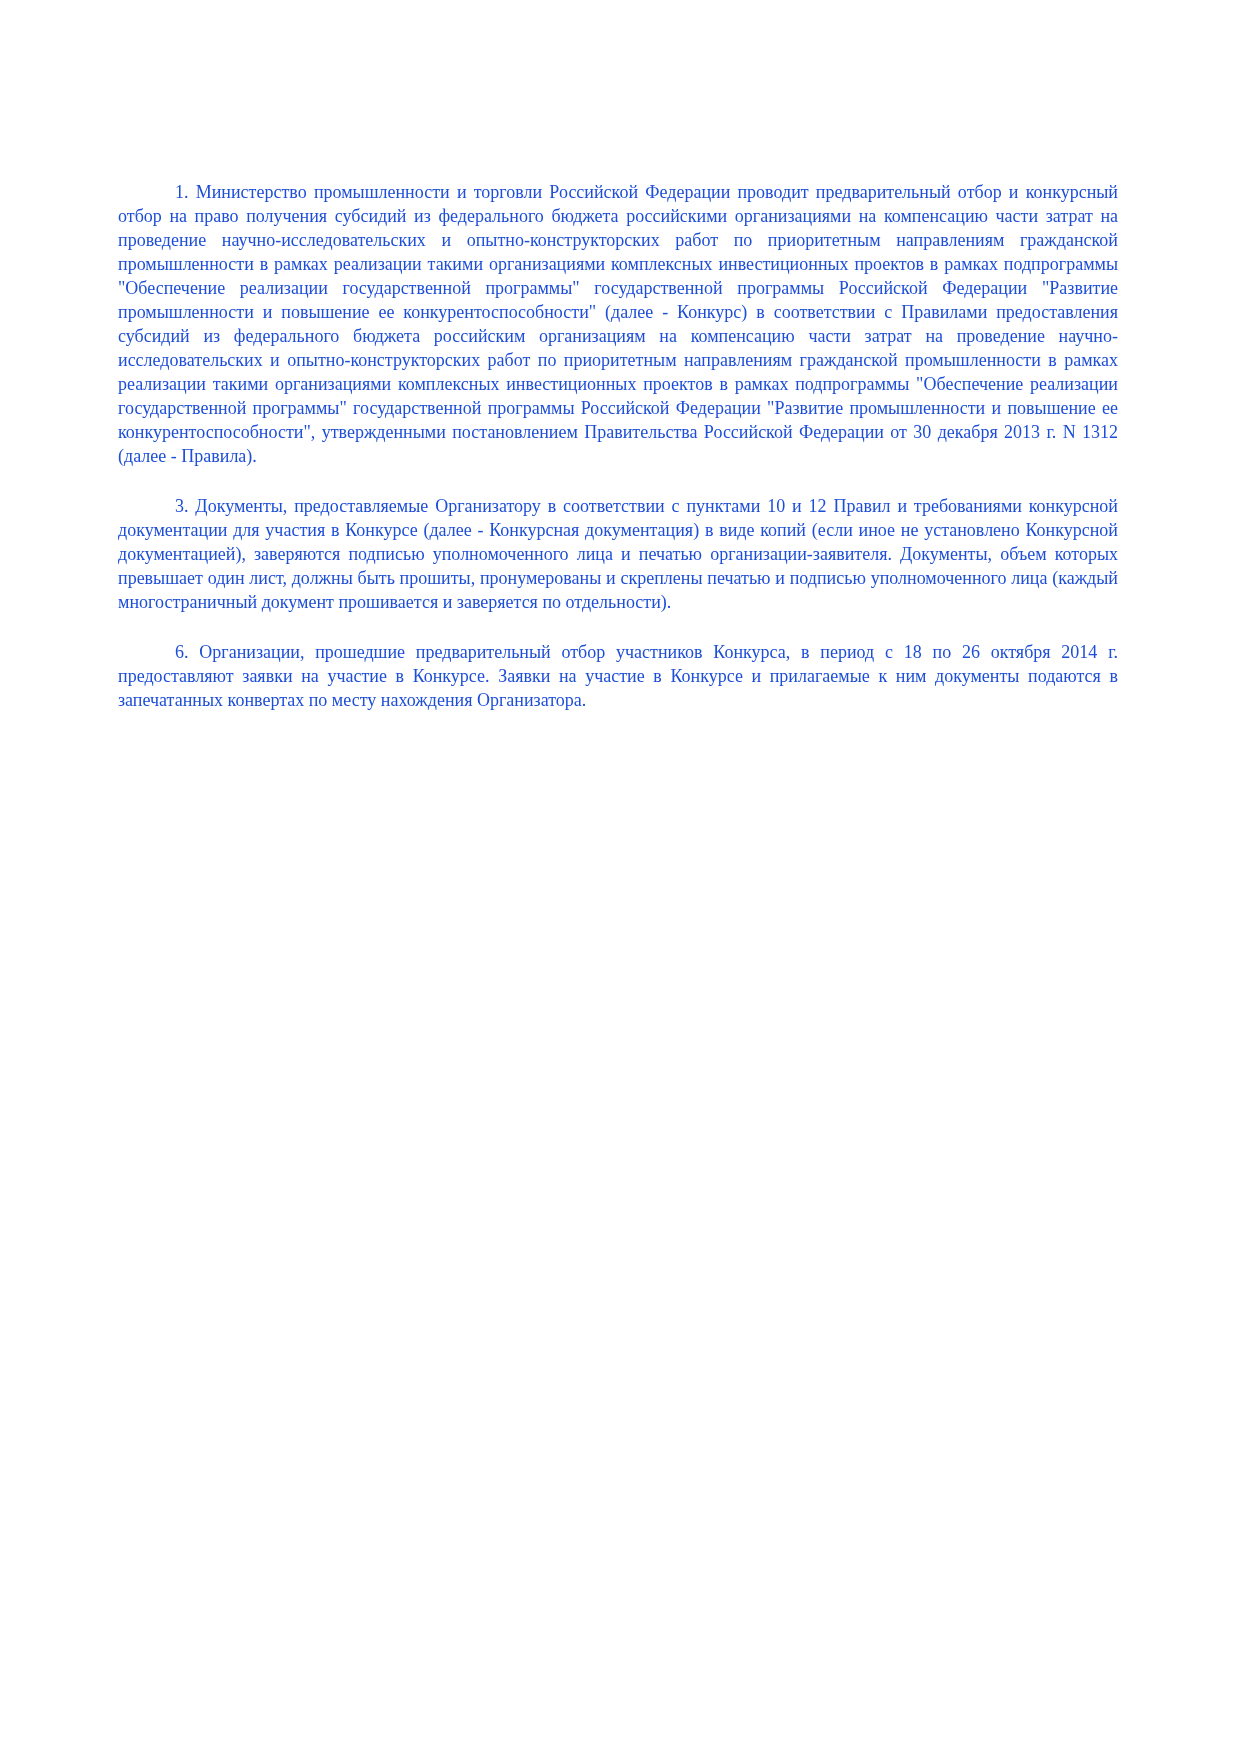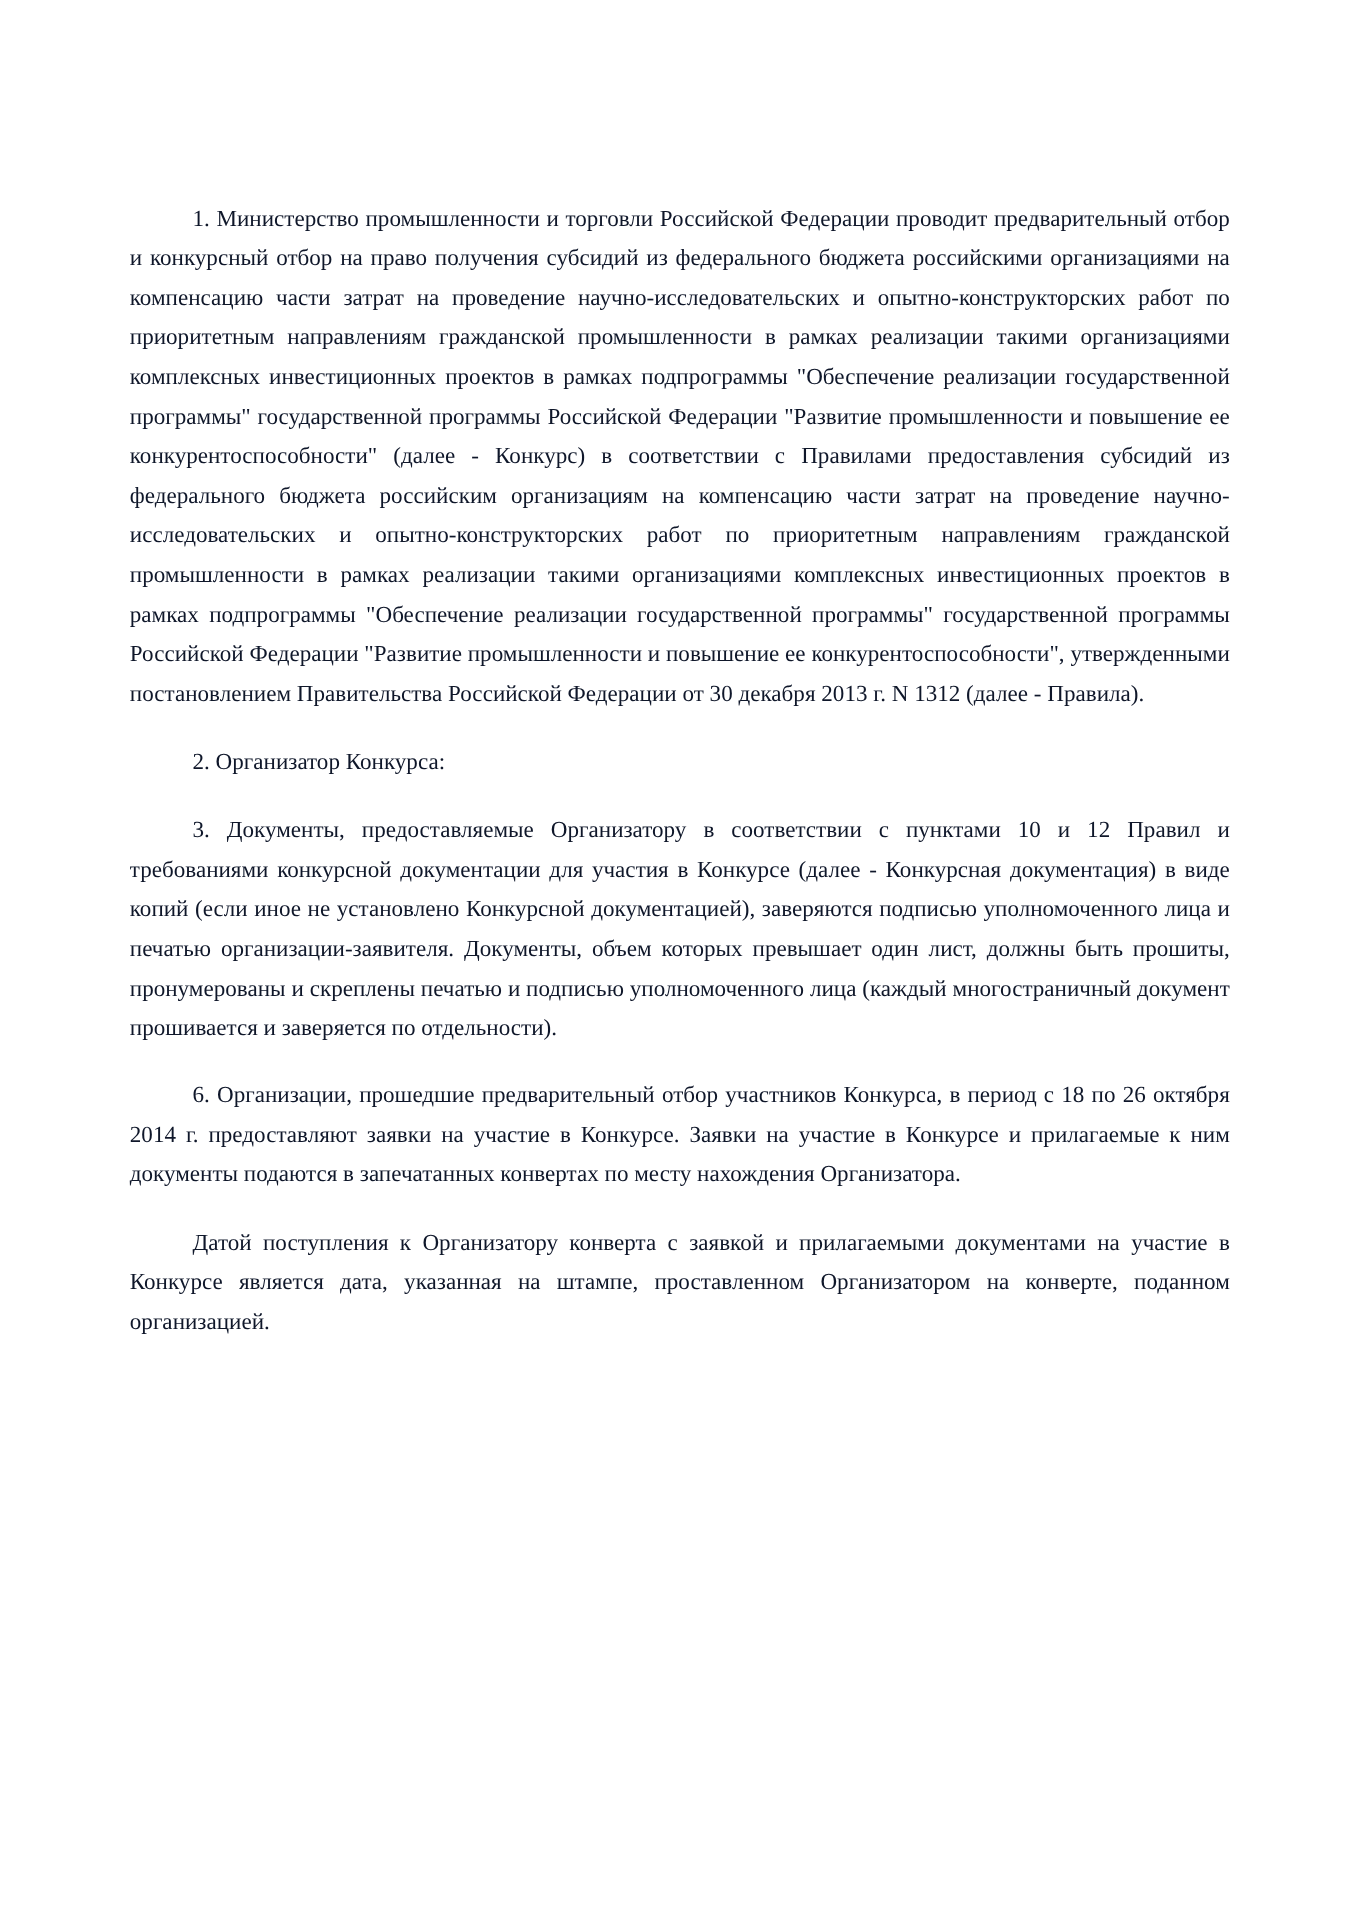--- a/index.html
+++ b/index.html
@@ -3,32 +3,30 @@
 <meta charset="utf-8">
 <style>
   html, body { margin: 0; padding: 0; background: #ffffff; }
   body { width: 1240px; height: 1754px; position: relative; overflow: hidden; }
   .page {
     position: absolute;
     left: 118px;
     top: 180px;
     width: 1000px;
     font-family: "Liberation Serif", serif;
-    font-size: 21px;
-    line-height: 36px;
-    color: #0f172a;
+    font-size: 18px;
+    line-height: 24px;
+    color: #1d4ed8;
   }
   .para {
     margin: 0 0 25.8px 0;
     text-align: justify;
     text-indent: 57px;
   }
 </style>
 </head>
 <body>
 
 <div class="page">
   <p class="para">1. Министерство промышленности и торговли Российской Федерации проводит предварительный отбор и конкурсный отбор на право получения субсидий из федерального бюджета российскими организациями на компенсацию части затрат на проведение научно-исследовательских и опытно-конструкторских работ по приоритетным направлениям гражданской промышленности в рамках реализации такими организациями комплексных инвестиционных проектов в рамках подпрограммы "Обеспечение реализации государственной программы" государственной программы Российской Федерации "Развитие промышленности и повышение ее конкурентоспособности" (далее - Конкурс) в соответствии с Правилами предоставления субсидий из федерального бюджета российским организациям на компенсацию части затрат на проведение научно-исследовательских и опытно-конструкторских работ по приоритетным направлениям гражданской промышленности в рамках реализации такими организациями комплексных инвестиционных проектов в рамках подпрограммы "Обеспечение реализации государственной программы" государственной программы Российской Федерации "Развитие промышленности и повышение ее конкурентоспособности", утвержденными постановлением Правительства Российской Федерации от 30 декабря 2013 г. N 1312 (далее - Правила).</p>
-  <p class="para">2. Организатор Конкурса:</p>
   <p class="para">3. Документы, предоставляемые Организатору в соответствии с пунктами 10 и 12 Правил и требованиями конкурсной документации для участия в Конкурсе (далее - Конкурсная документация) в виде копий (если иное не установлено Конкурсной документацией), заверяются подписью уполномоченного лица и печатью организации-заявителя. Документы, объем которых превышает один лист, должны быть прошиты, пронумерованы и скреплены печатью и подписью уполномоченного лица (каждый многостраничный документ прошивается и заверяется по отдельности).</p>
   <p class="para">6. Организации, прошедшие предварительный отбор участников Конкурса, в период с 18 по 26 октября 2014 г. предоставляют заявки на участие в Конкурсе. Заявки на участие в Конкурсе и прилагаемые к ним документы подаются в запечатанных конвертах по месту нахождения Организатора.</p>
-  <p class="para">Датой поступления к Организатору конверта с заявкой и прилагаемыми документами на участие в Конкурсе является дата, указанная на штампе, проставленном Организатором на конверте, поданном организацией.</p>
 </div>
 
 </body></html>

